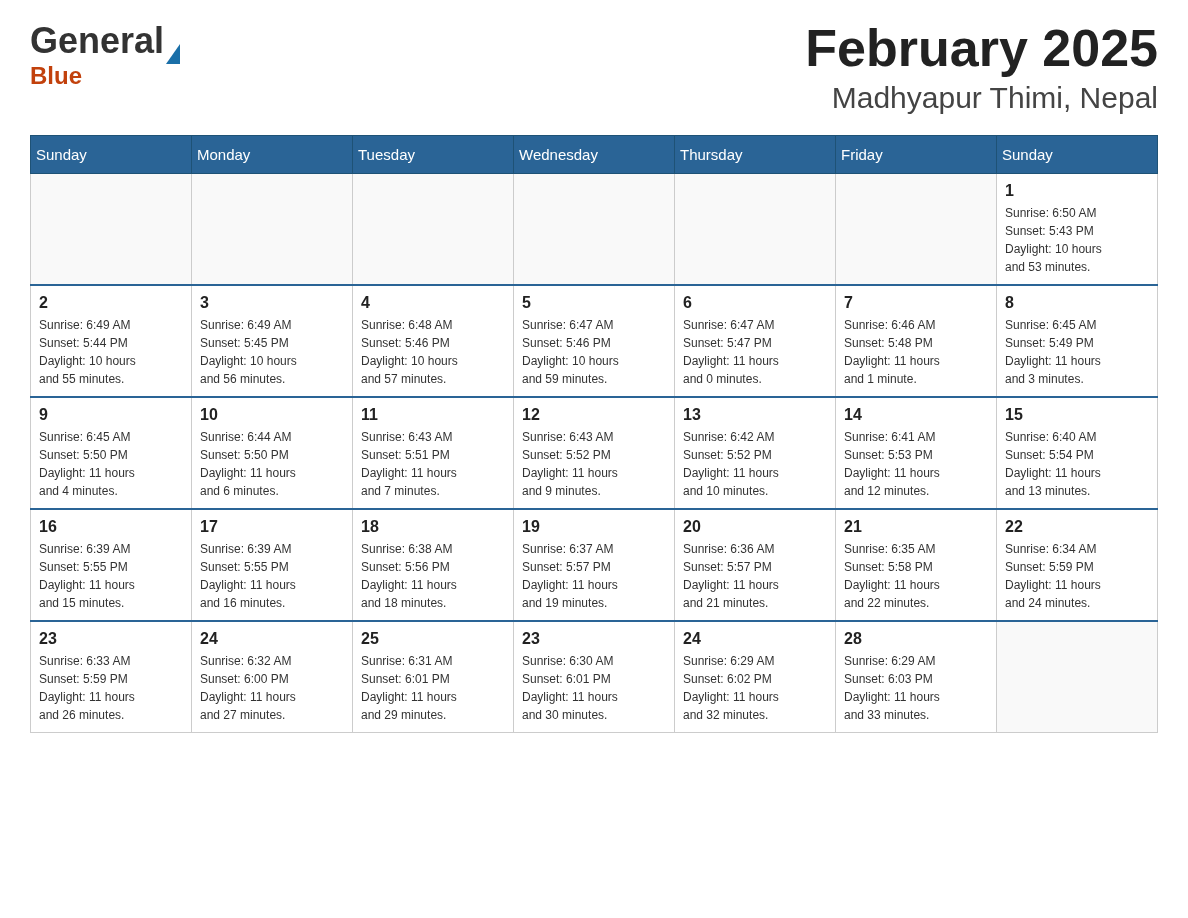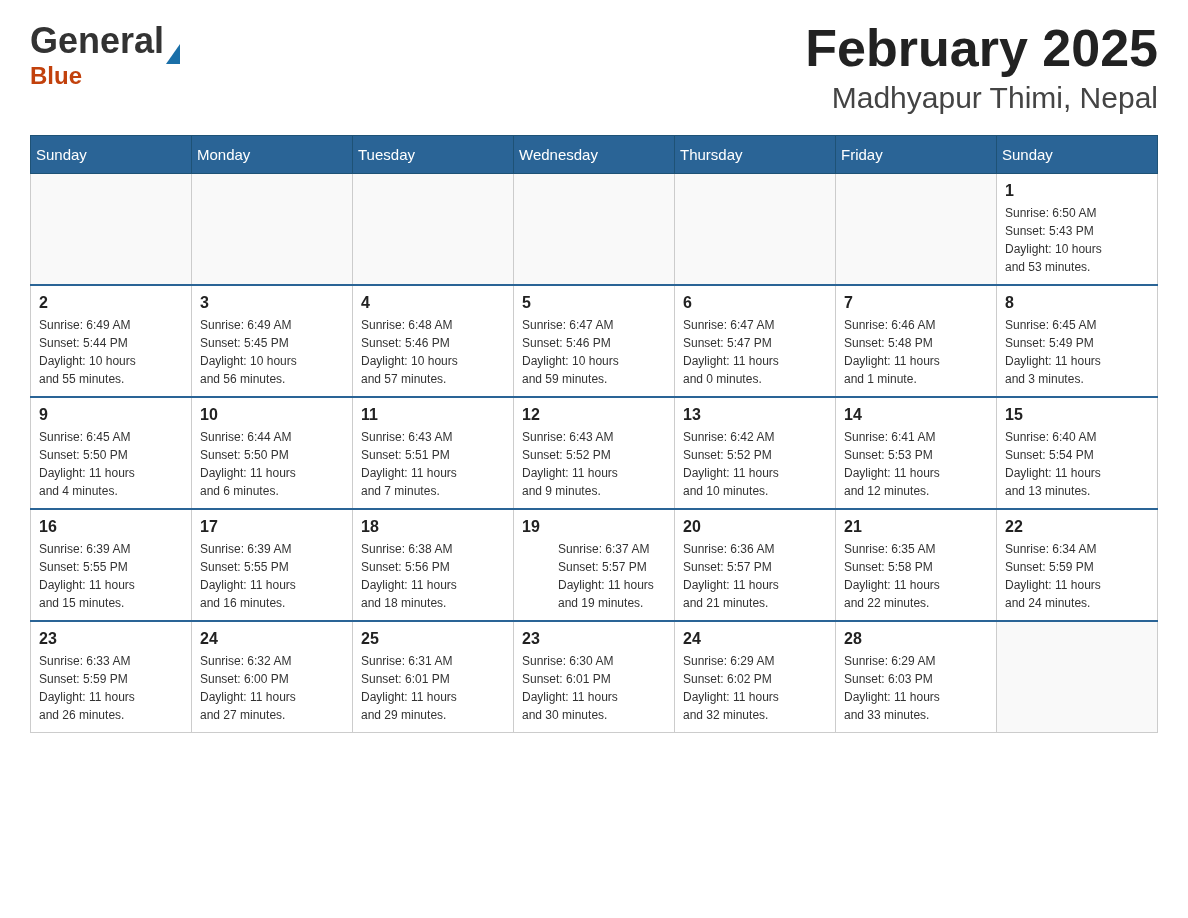--- a/index.html
+++ b/index.html
@@ -268,21 +268,21 @@
         </td>
         <td>
           <span class="day-number">18</span>
           <div class="day-info" style="white-space: pre-line;">Sunrise: 6:38 AM
 Sunset: 5:56 PM
 Daylight: 11 hours
 and 18 minutes.</div>
         </td>
         <td>
           <span class="day-number">19</span>
-          <div class="day-info" style="white-space: pre-line; margin-left: 36px;">Sunrise: 6:37 AM
+          <div class="day-info" style="white-space: pre-line;">Sunrise: 6:37 AM
 Sunset: 5:57 PM
 Daylight: 11 hours
 and 19 minutes.</div>
         </td>
         <td>
           <span class="day-number">20</span>
           <div class="day-info" style="white-space: pre-line;">Sunrise: 6:36 AM
 Sunset: 5:57 PM
 Daylight: 11 hours
 and 21 minutes.</div>

